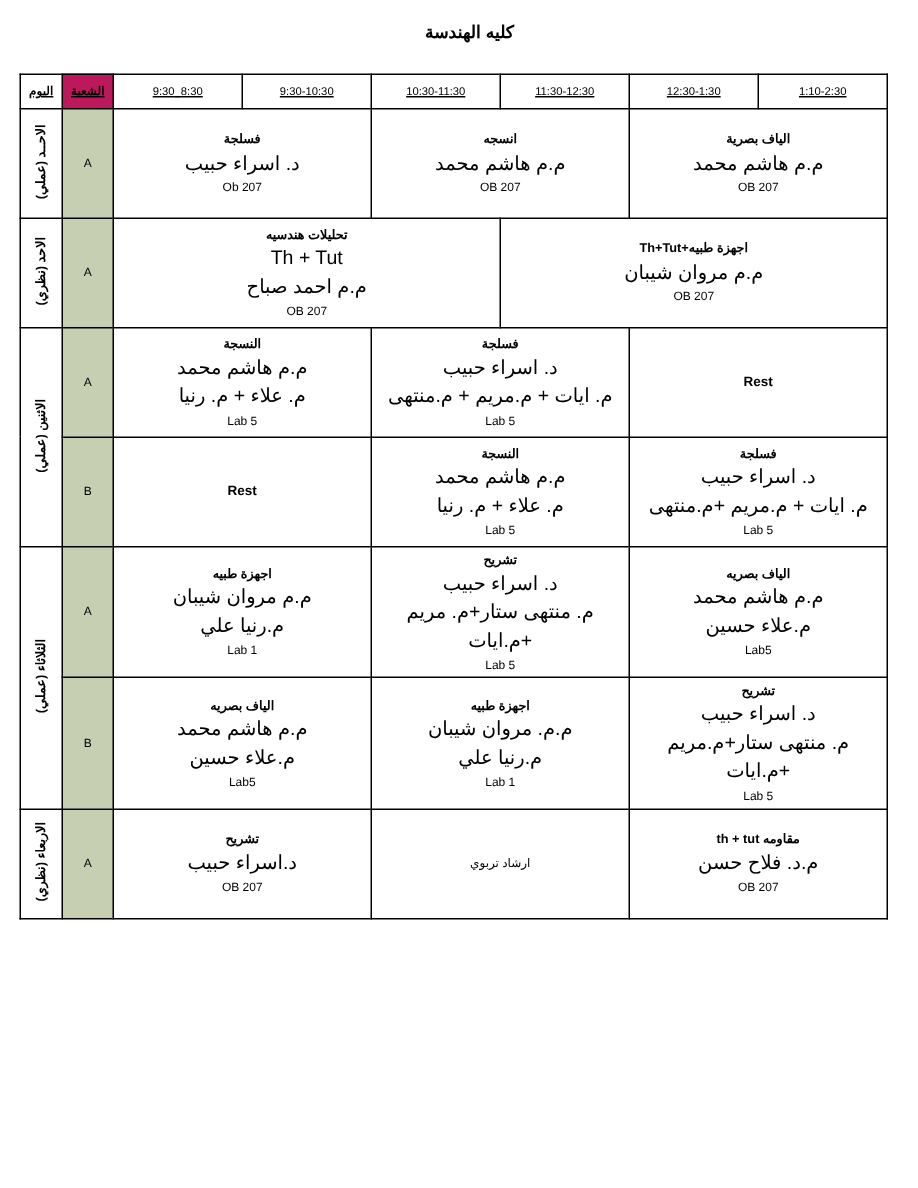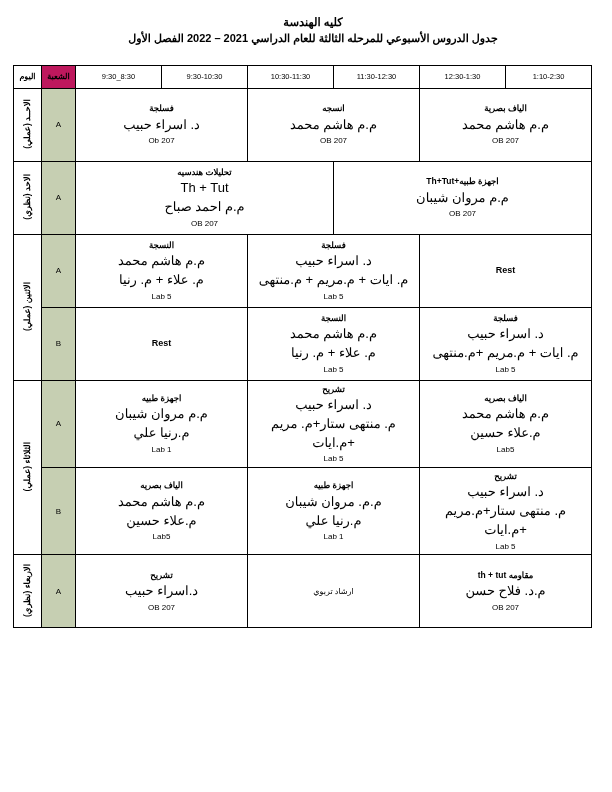--- a/index.html
+++ b/index.html
@@ -49,20 +49,21 @@
     border: 1px solid #000;
     vertical-align: middle;
     text-align: center;
     padding: 2px 2px;
   }
   thead th {
     height: 18px;
     font-size: 7.5px;
     font-weight: normal;
     font-family: "Liberation Sans", sans-serif;
+    text-decoration: underline;
   }
   thead th.day-head, thead th.sec-head {
     font-weight: bold;
     font-size: 8px;
   }
   thead th.sec-head { background: #be185d; }
 
   col.c-time { width: 86px; }
   col.c-sec  { width: 34px; }
   col.c-day  { width: 28px; }
@@ -115,21 +116,20 @@
     font-size: 8px;
   }
 </style>
 </head>
 <body>
 
 <div class="page">
 
   <div class="header">
     <div class="line line1">كليه الهندسة</div>
-    <div class="line line3">جدول الدروس الأسبوعي للمرحله الثالثة للعام الدراسي 2021 – 2022 الفصل الأول</div>
   </div>
 
   <div class="table-wrap">
     <table class="schedule">
       <colgroup>
         <col class="c-time">
           <col class="c-time">
           <col class="c-time">
         <col class="c-time">
           <col class="c-time">

